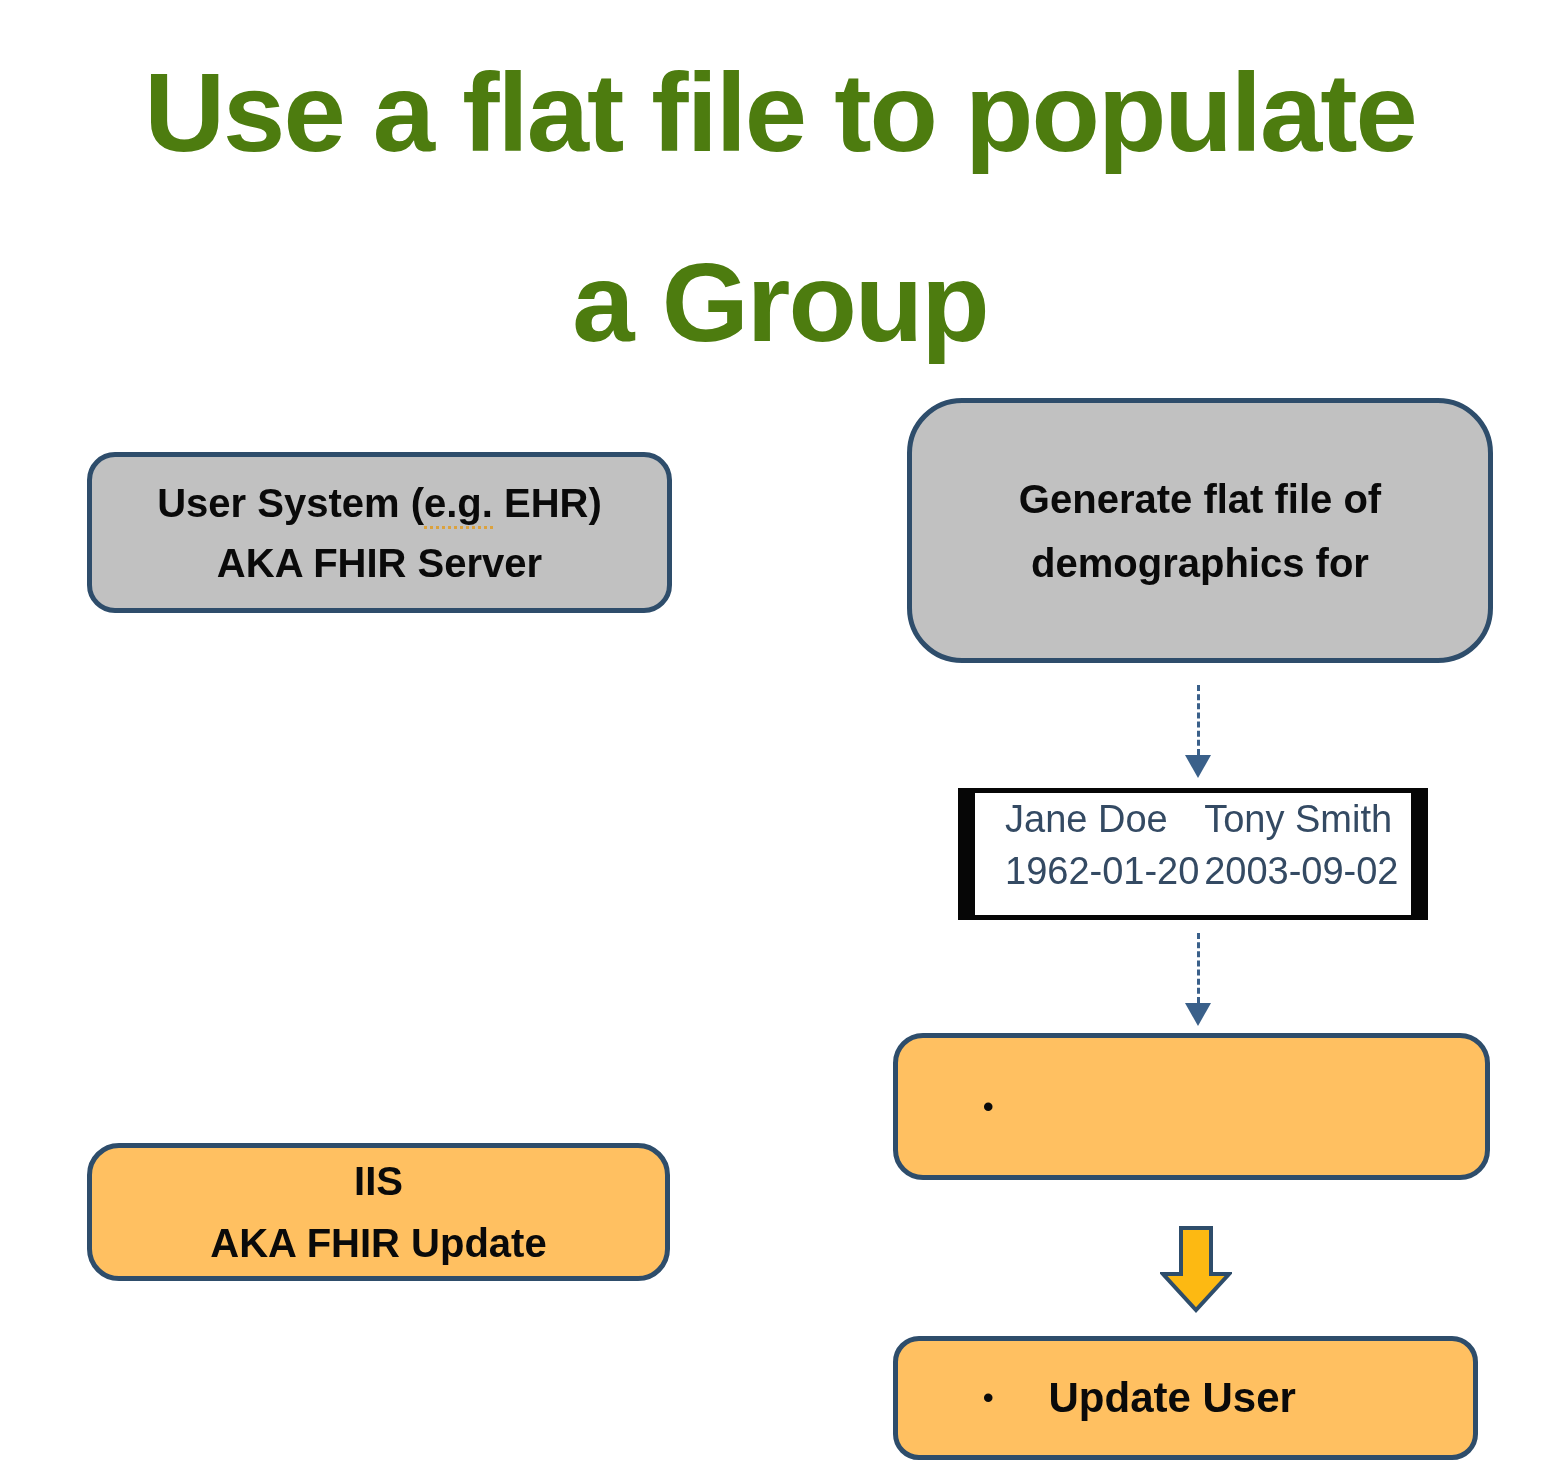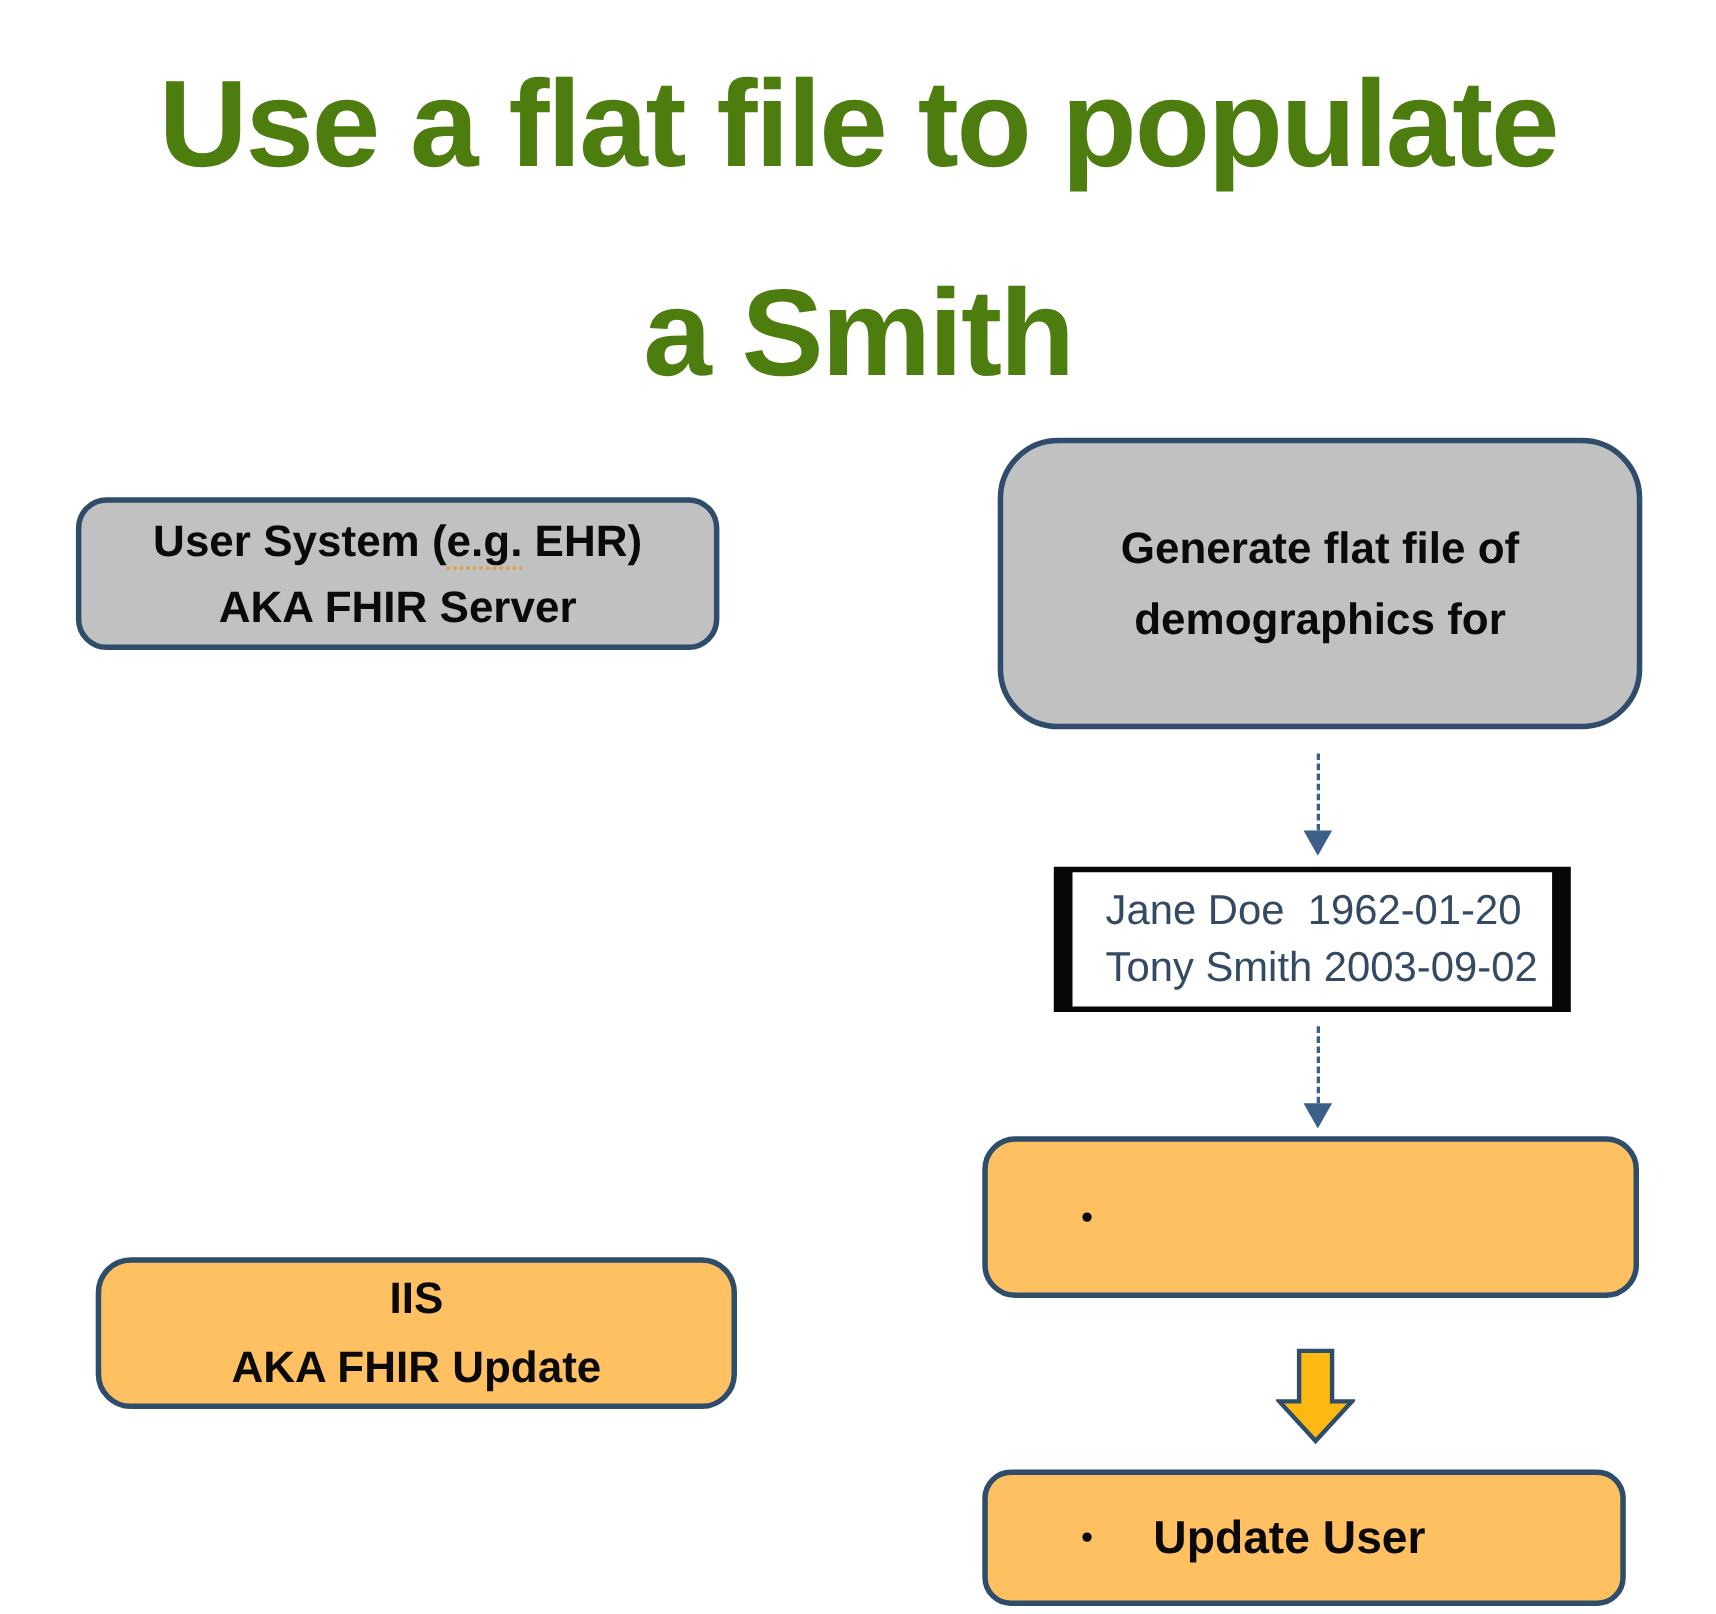--- a/index.html
+++ b/index.html
@@ -21,35 +21,35 @@
   .shape{
     position:absolute;box-sizing:border-box;
     border:5px solid #2e4d6b;
     display:flex;flex-direction:column;justify-content:center;align-items:center;
     text-align:center;color:#0a0a0a;font-weight:bold;
   }
   .gray-fill{background:#c1c1c1;}
   .orange-fill{background:#ffc061;}
   .shape .ln{white-space:pre-wrap;}
 
-  .client-box{left:69px;top:452px;width:585px;height:139px;border-radius:28px;font-size:40px;line-height:60px;}
+  .client-box{left:87px;top:452px;width:585px;height:161px;border-radius:28px;font-size:40px;line-height:60px;}
   .generate-box{left:907px;top:398px;width:586px;height:265px;border-radius:55px;font-size:40px;line-height:64px;}
   .iis-box{left:87px;top:1143px;width:583px;height:138px;border-radius:32px;font-size:40px;line-height:62px;}
 
   .typo-underline{
     border-bottom:3px dotted #dba23e;
     padding-bottom:1px;
   }
 
   
   .flat-file-box{
     position:absolute;left:958px;top:788px;width:470px;height:132px;
     box-sizing:border-box;background:#ffffff;
     border:5px solid #060606;border-left-width:17px;border-right-width:17px;
-    display:flex;flex-direction:column;justify-content:center;align-items:flex-start;
+    display:flex;flex-direction:row;justify-content:center;align-items:flex-start;
     padding-left:30px;
     color:#344a63;font-size:38px;line-height:52px;font-weight:normal;
   }
   .flat-file-box .ln{white-space:pre-wrap;}
 
   
   .identify-box{left:893px;top:1033px;width:597px;height:147px;border-radius:30px;}
   .update-box{left:893px;top:1336px;width:585px;height:124px;border-radius:26px;}
   .action-row{
     flex-direction:row;justify-content:flex-start;align-items:center;
@@ -74,21 +74,21 @@
   
   .block-arrow{position:absolute;left:1160px;top:1226px;}
 </style>
 </head>
 <body>
 
 <div id="canvas">
 
   <div class="slide-title">
     <div>Use a flat file to populate</div>
-    <div>a Smith</div>
+    <div>a Group</div>
   </div>
 
   <div class="shape gray-fill client-box">
     <div class="ln"><span>User System (</span><span class="typo-underline">e.g.</span><span> EHR)</span></div>
     <div class="ln">AKA FHIR Server</div>
   </div>
 
   <div class="shape gray-fill generate-box">
     <div class="ln">Generate flat file of</div>
     <div class="ln">demographics for</div>

